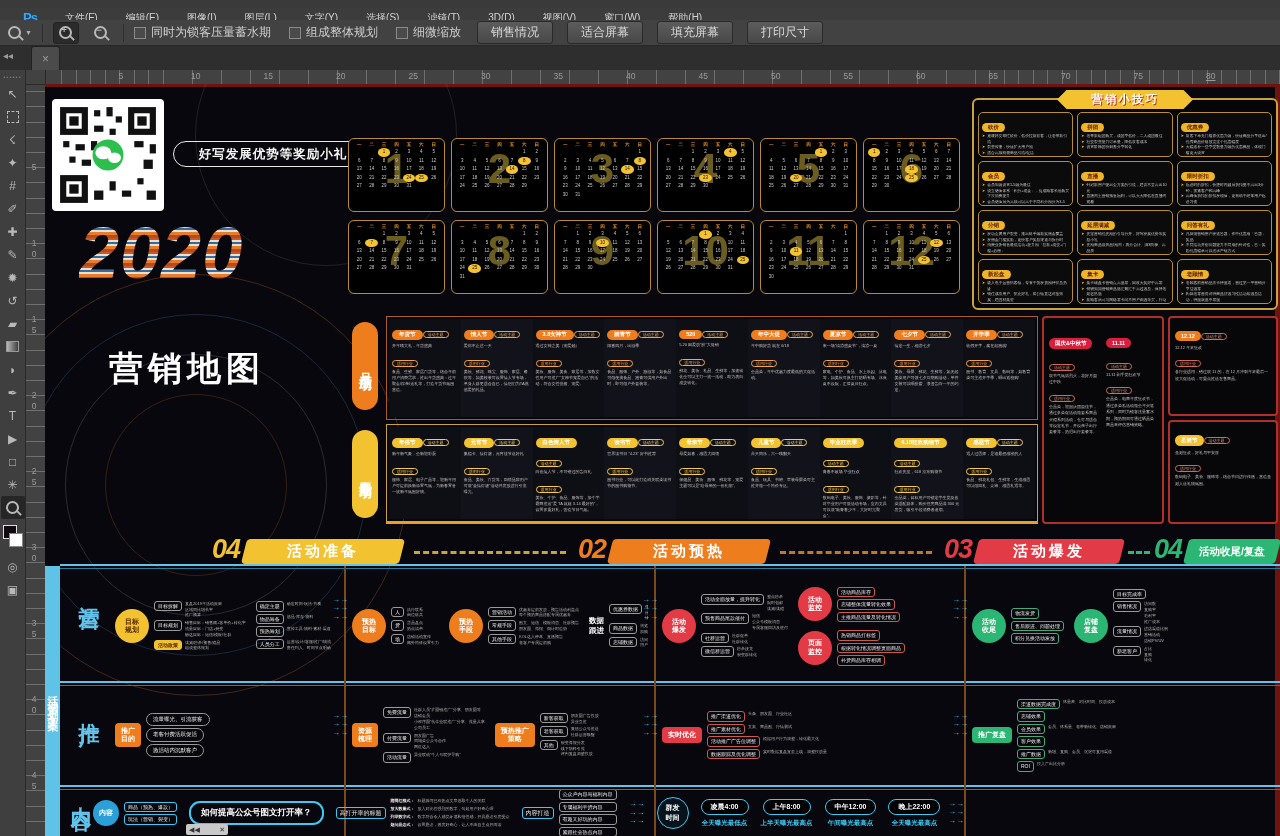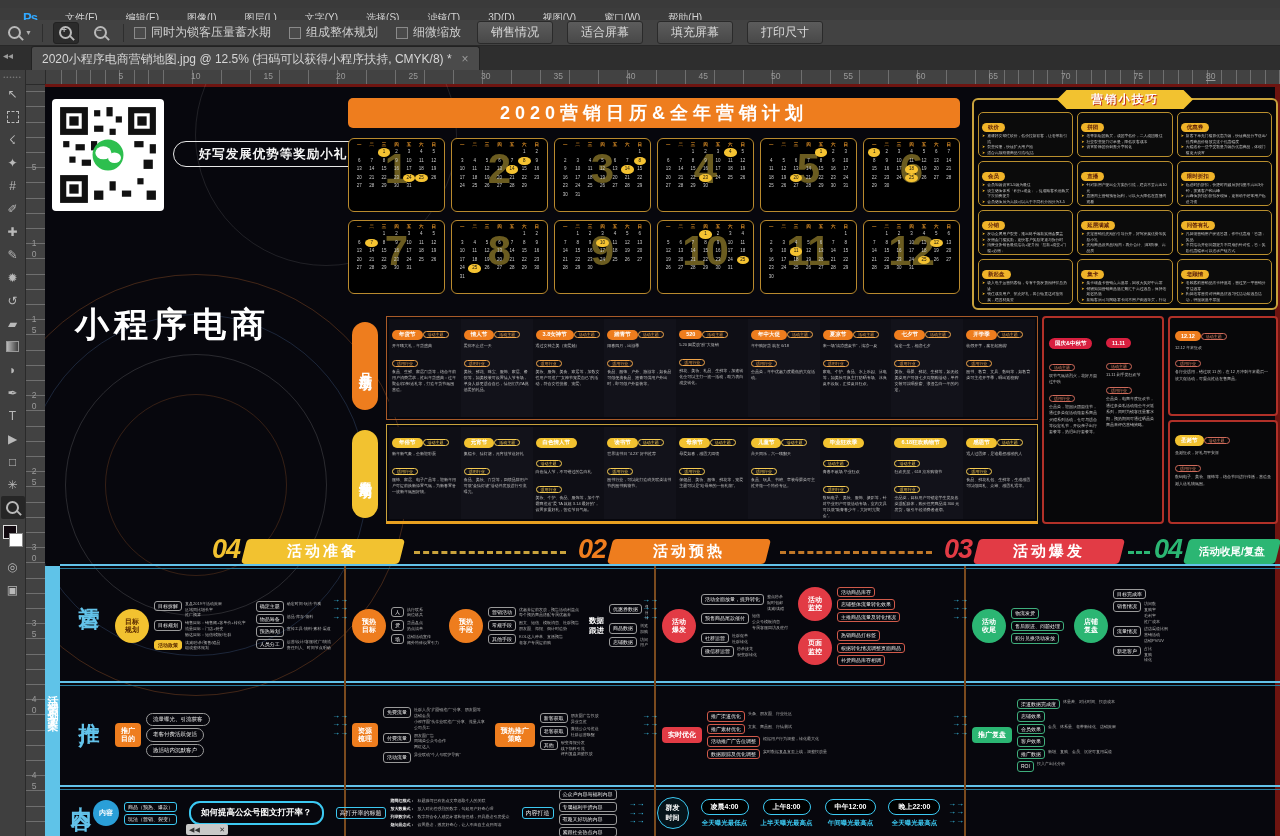--- a/index.html
+++ b/index.html
@@ -181,21 +181,20 @@
     <span id="optbtns" style="display:flex;gap:14px;align-items:center;margin-left:6px;">
         <button class="pbtn">销售情况</button>
         <button class="pbtn">适合屏幕</button>
         <button class="pbtn">填充屏幕</button>
         <button class="pbtn">打印尺寸</button>
       </span>
   </div>
 
   <div id="tabbar" class="abs">
     <div id="doctab">
-      <span id="tabtitle">2020小程序电商营销地图.jpg @ 12.5% (扫码可以获得小程序扶持, CMYK/8) *</span>
       <span id="tabclose">×</span>
     </div>
   </div>
   <div id="panelgrip" class="abs">◂◂</div>
 
   <div id="rulertop" class="abs">
       <span class="rnum" style="left: 73.5px;">5</span>
       <span class="rnum" style="left: 146px;">10</span>
       <span class="rnum" style="left: 218.5px;">15</span>
       <span class="rnum" style="left: 291px;">20</span>
@@ -337,23 +336,23 @@
             <rect x="4" y="4" width="3" height="3"></rect>
             <rect x="26" y="4" width="3" height="3"></rect>
             <rect x="4" y="26" width="3" height="3"></rect>
           </g>
         <circle cx="16.5" cy="16.5" r="5" fill="#2dbf4e"></circle>
         <ellipse cx="15" cy="15.8" rx="2.6" ry="2.1" fill="#fff"></ellipse>
           <ellipse cx="18.6" cy="17.4" rx="2.1" ry="1.7" fill="#fff"></ellipse>
       </svg>
     </div>
     <div id="qrcaption" class="abs">好写发展优势等奖励小礼</div>
-    <div id="ptitle1" class="abs">小程序电商</div>
-
-    <div id="calheader" class="abs">2020营销日历&amp;全年营销计划</div>
+    <div id="year2020" class="abs">2020</div>
+    <div id="ptitle2" class="abs">营销地图</div>
+
     <div id="calgrid" class="abs">
         <div class="mcard">
           <div class="wdrow">
             <span>一</span>
             <span>二</span>
             <span>三</span>
             <span>四</span>
             <span>五</span>
             <span>六</span>
             <span>日</span>

